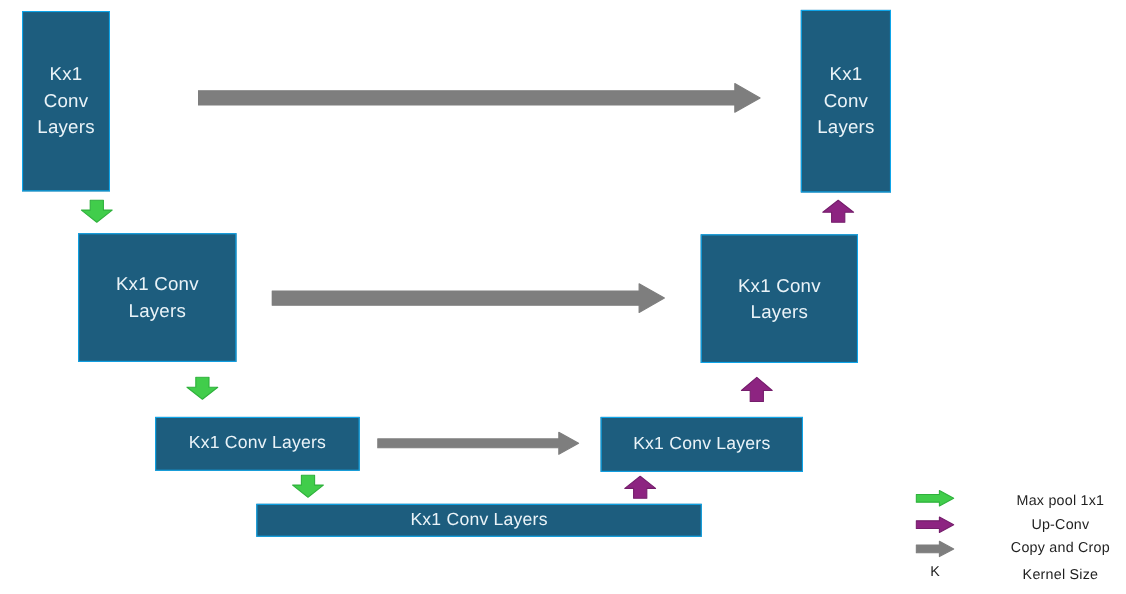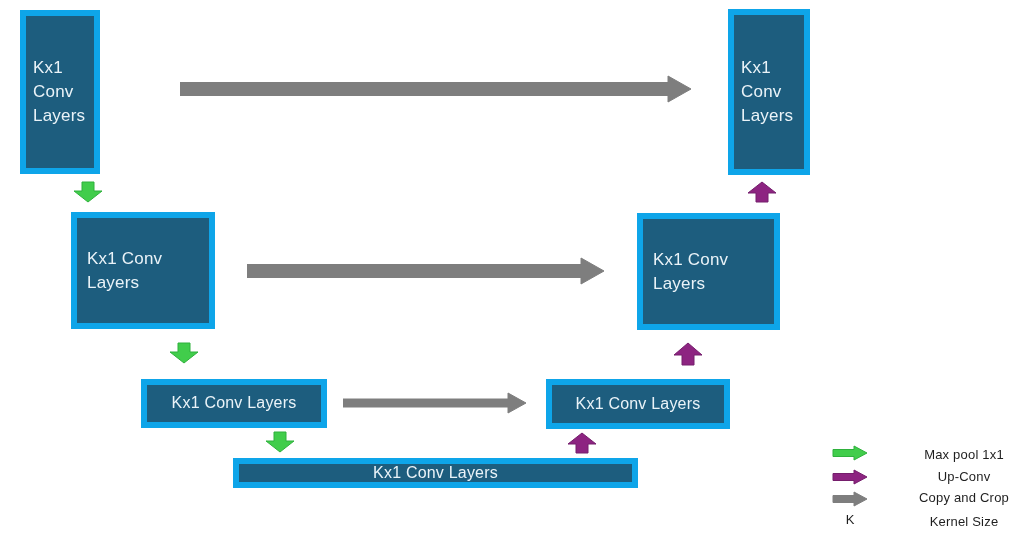--- a/index.html
+++ b/index.html
@@ -11,26 +11,26 @@
   .canvas {
     position: relative;
     width: 1024px;
     height: 540px;
     background: #ffffff;
     overflow: hidden;
   }
   .node {
     position: absolute;
     background: #1d5d7e;
-    border: 6px solid #0ea5e9;
+    border: 1px solid #0ea5e9;
     color: #eaf3f8;
     display: flex;
     align-items: center;
     justify-content: center;
-    text-align: left;
+    text-align: center;
     box-sizing: border-box;
     line-height: 1.4;
     letter-spacing: 0.2px;
   }
   .arrow {
     position: absolute;
     display: block;
   }
   .arrow-green polygon {
     fill: #41cd4b;

